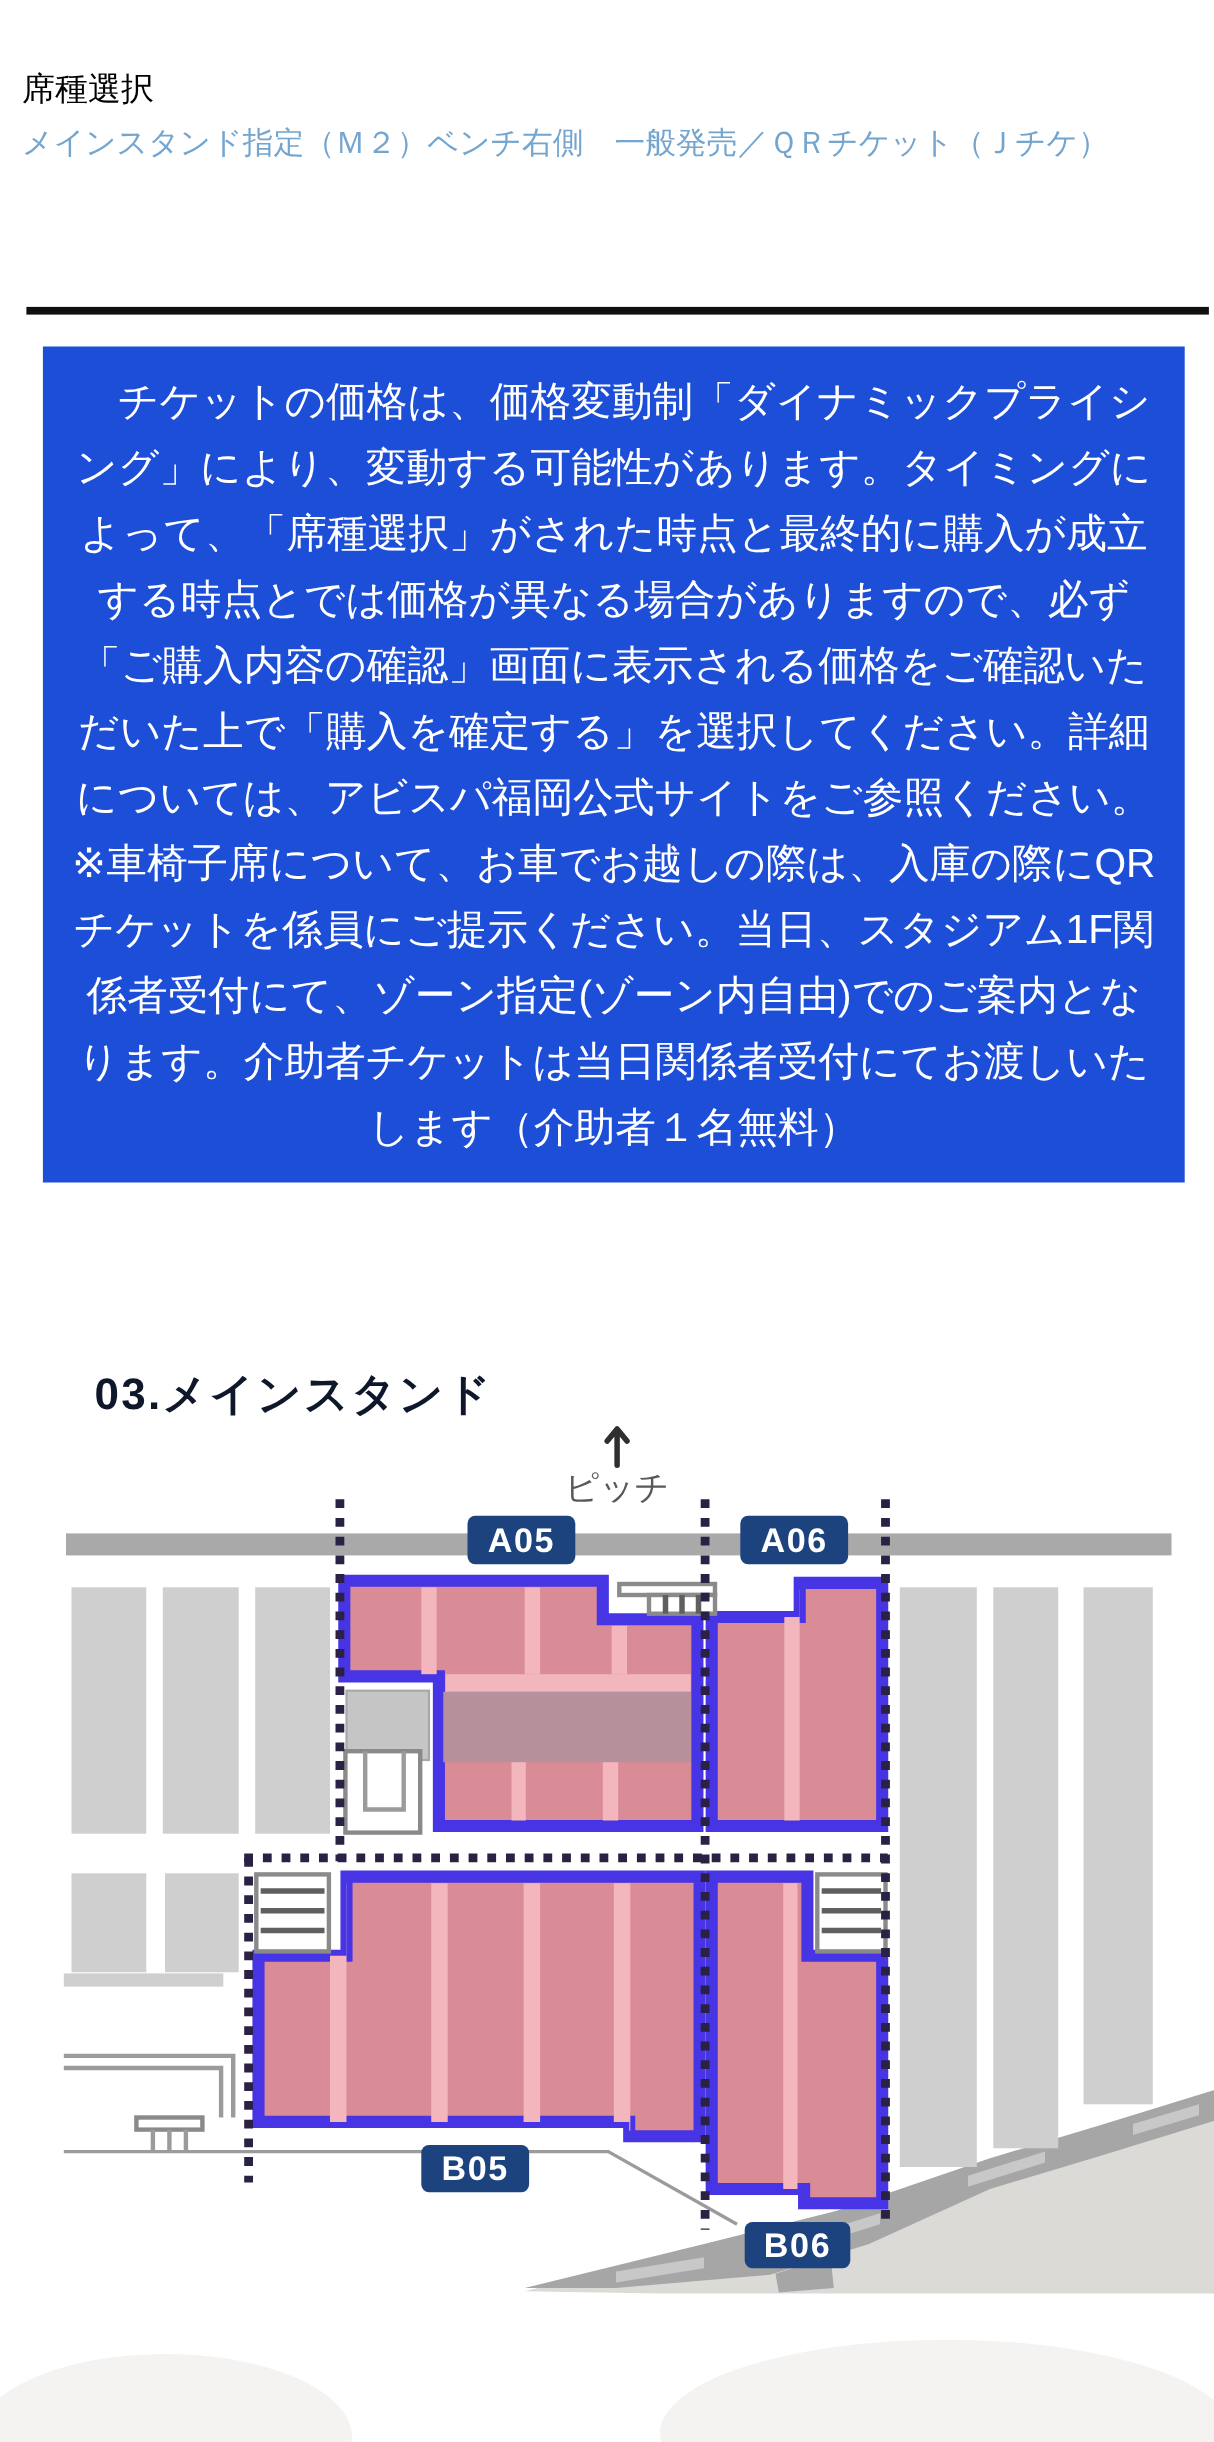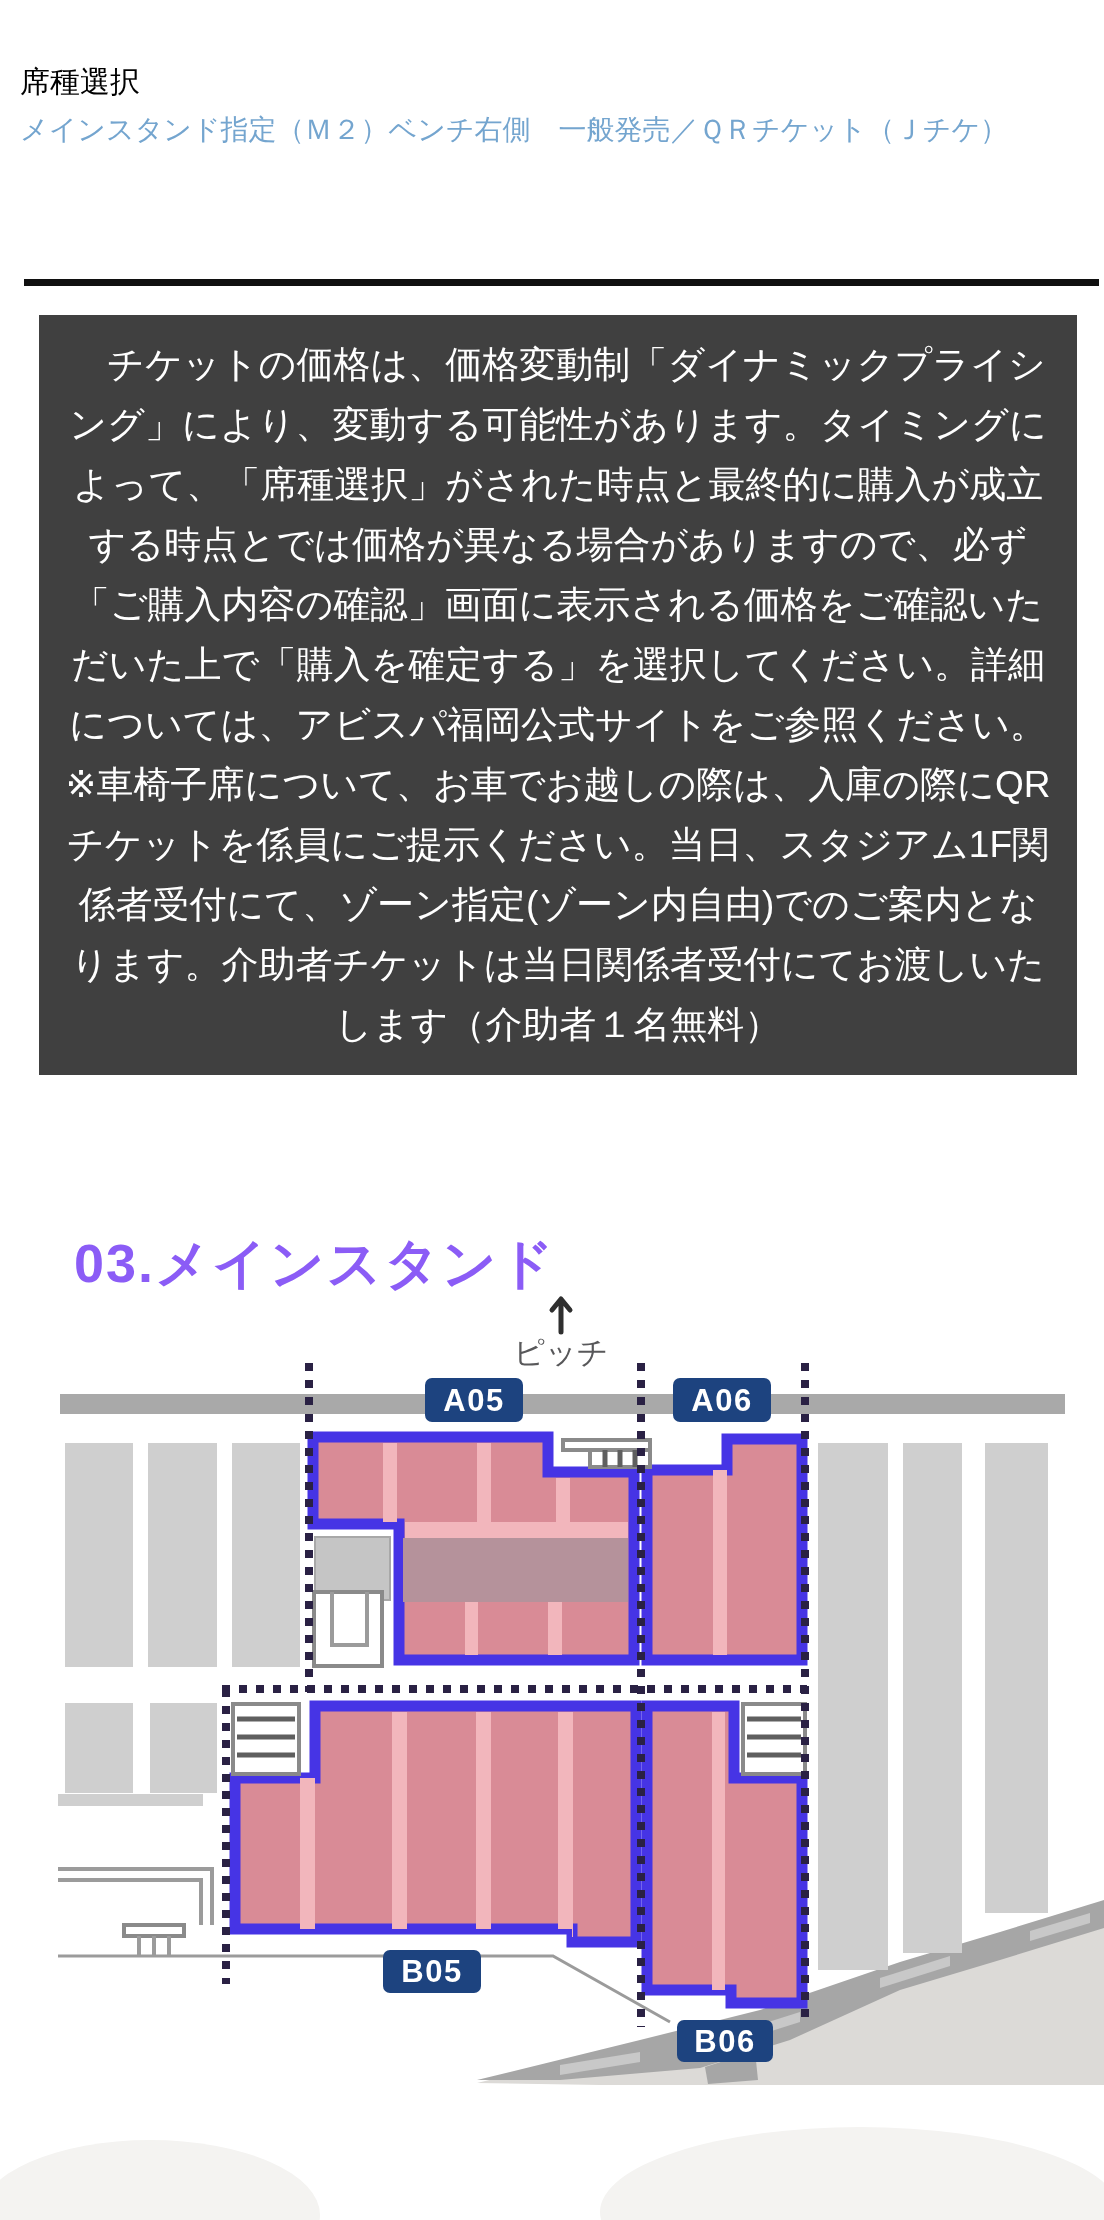--- a/index.html
+++ b/index.html
@@ -16,26 +16,26 @@
     position:absolute;top:95px;left:20px;width:1082px;
     font-size:28px;line-height:69px;color:#74a5cf;font-weight:400;
     word-break:break-all;
   }
   .divider{
     position:absolute;top:279px;left:24px;width:1075px;height:7px;
     background:#101010;
   }
   .notice-box{
     position:absolute;top:315px;left:39px;width:1038px;box-sizing:border-box;
-    padding:20px 22px;background:#404040;color:#ffffff;
+    padding:20px 22px;background:#1d4ed8;color:#ffffff;
     font-size:37px;line-height:60px;text-align:center;word-break:break-all;
   }
   .map-title{
-    position:absolute;top:1228px;left:74px;margin:0;
-    font-size:54px;font-weight:700;color:#8b5cf6;letter-spacing:2px;
+    position:absolute;top:1228px;left:74px;margin:12px;
+    font-size:40px;font-weight:700;color:#0f172a;letter-spacing:2px;
   }
   svg.stadium{position:absolute;top:1280px;left:0;}
 
   .gray-block{fill:#cfcfcf;}
   .walkway{fill:#a9a9a9;}
   .seat{fill:#d98b96;stroke:#4634e5;stroke-width:11;stroke-linejoin:miter;}
   .aisle{fill:#f2b6bc;}
   .muted{fill:#b5929b;}
   .dotted{stroke:#2a2144;stroke-width:8;stroke-dasharray:8 9;fill:none;}
   .lblbox{fill:#1d437f;}

